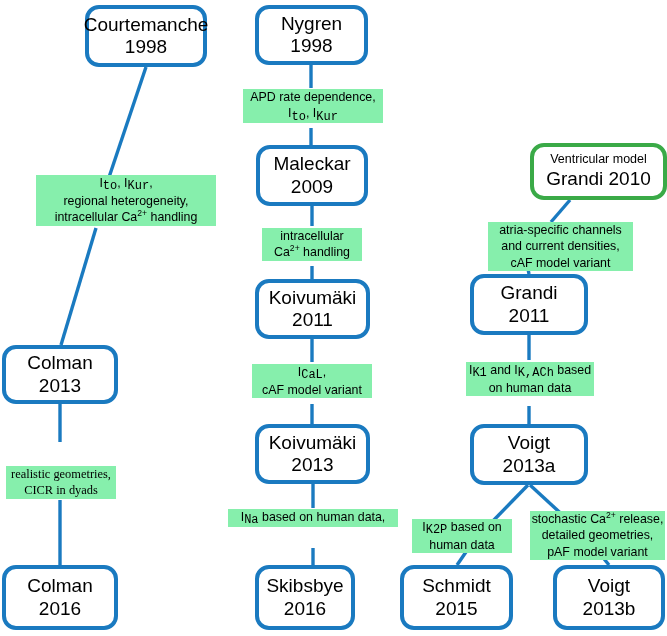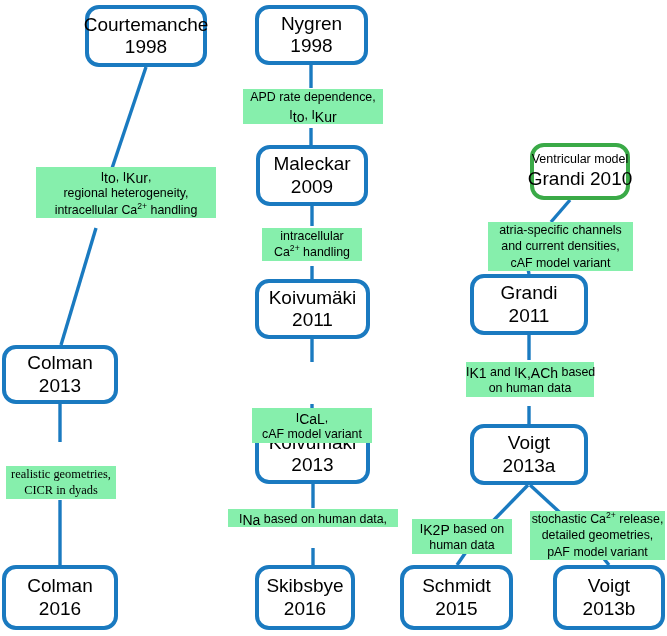--- a/index.html
+++ b/index.html
@@ -59,24 +59,25 @@
     line-height: 1.32;
     text-align: center;
     white-space: nowrap;
     z-index: 4;
     background: #86efac;
   }
   .edge-label .lbl-ln {
     display: block;
   }
   sub {
-    font-size: 14px;
+    font-size: 12px;
     vertical-align: baseline;
     position: relative;
     top: 2.4px;
+    font-family: Liberation Mono, monospace;
   }
   sup {
     font-size: 8.6px;
     vertical-align: baseline;
     position: relative;
     top: -5px;
   }
 </style>
 </head>
 <body>
@@ -106,21 +107,21 @@
     </svg>
   <div id="node-layer">
       <div class="node" style="left: 85px; top: 5px; width: 122px; height: 62px;">
         <span class="ln big">Courtemanche</span>
         <span class="ln big">1998</span>
       </div>
       <div class="node" style="left: 255px; top: 5px; width: 113px; height: 60px;">
         <span class="ln big">Nygren</span>
         <span class="ln big">1998</span>
       </div>
-      <div class="node green" style="left: 530px; top: 143px; width: 100px; height: 57px; justify-content: center;">
+      <div class="node green" style="left: 530px; top: 143px; width: 137px; height: 57px; justify-content: center;">
         <span class="ln small">Ventricular model</span>
         <span class="ln big">Grandi 2010</span>
       </div>
       <div class="node" style="left: 256px; top: 145px; width: 112px; height: 61px;">
         <span class="ln big">Maleckar</span>
         <span class="ln big">2009</span>
       </div>
       <div class="node" style="left: 470px; top: 274px; width: 118px; height: 61px;">
         <span class="ln big">Grandi</span>
         <span class="ln big">2011</span>
@@ -152,34 +153,34 @@
       <div class="node" style="left: 553px; top: 565px; width: 112px; height: 65px;">
         <span class="ln big">Voigt</span>
         <span class="ln big">2013b</span>
       </div>
       <div class="node" style="left: 2px; top: 565px; width: 116px; height: 65px;">
         <span class="ln big">Colman</span>
         <span class="ln big">2016</span>
       </div>
     </div>
   <div id="label-layer">
-      <div class="edge-label" style="left: 36px; top: 167px; width: 180px;">
+      <div class="edge-label" style="left: 36px; top: 175px; width: 180px;">
         <span class="lbl-ln">I<sub>to</sub>, I<sub>Kur</sub>,</span>
         <span class="lbl-ln">regional heterogeneity,</span>
         <span class="lbl-ln">intracellular Ca<sup>2+</sup> handling</span>
       </div>
       <div class="edge-label" style="left: 243px; top: 89px; width: 140px;">
         <span class="lbl-ln">APD rate dependence,</span>
         <span class="lbl-ln">I<sub>to</sub>, I<sub>Kur</sub></span>
       </div>
       <div class="edge-label" style="left: 262px; top: 228px; width: 100px;">
         <span class="lbl-ln">intracellular</span>
         <span class="lbl-ln">Ca<sup>2+</sup> handling</span>
       </div>
-      <div class="edge-label" style="left: 252px; top: 364px; width: 120px; margin-top: 44px;">
+      <div class="edge-label" style="left: 252px; top: 364px; width: 120px;">
         <span class="lbl-ln">I<sub>CaL</sub>,</span>
         <span class="lbl-ln">cAF model variant</span>
       </div>
       <div class="edge-label" style="left: 228px; top: 509px; width: 170px;">
         <span class="lbl-ln">I<sub>Na</sub> based on human data,</span>
       </div>
       <div class="edge-label" style="left: 6px; top: 466px; width: 110px; font-family: Liberation Serif, serif;">
         <span class="lbl-ln">realistic geometries,</span>
         <span class="lbl-ln">CICR in dyads</span>
       </div>

